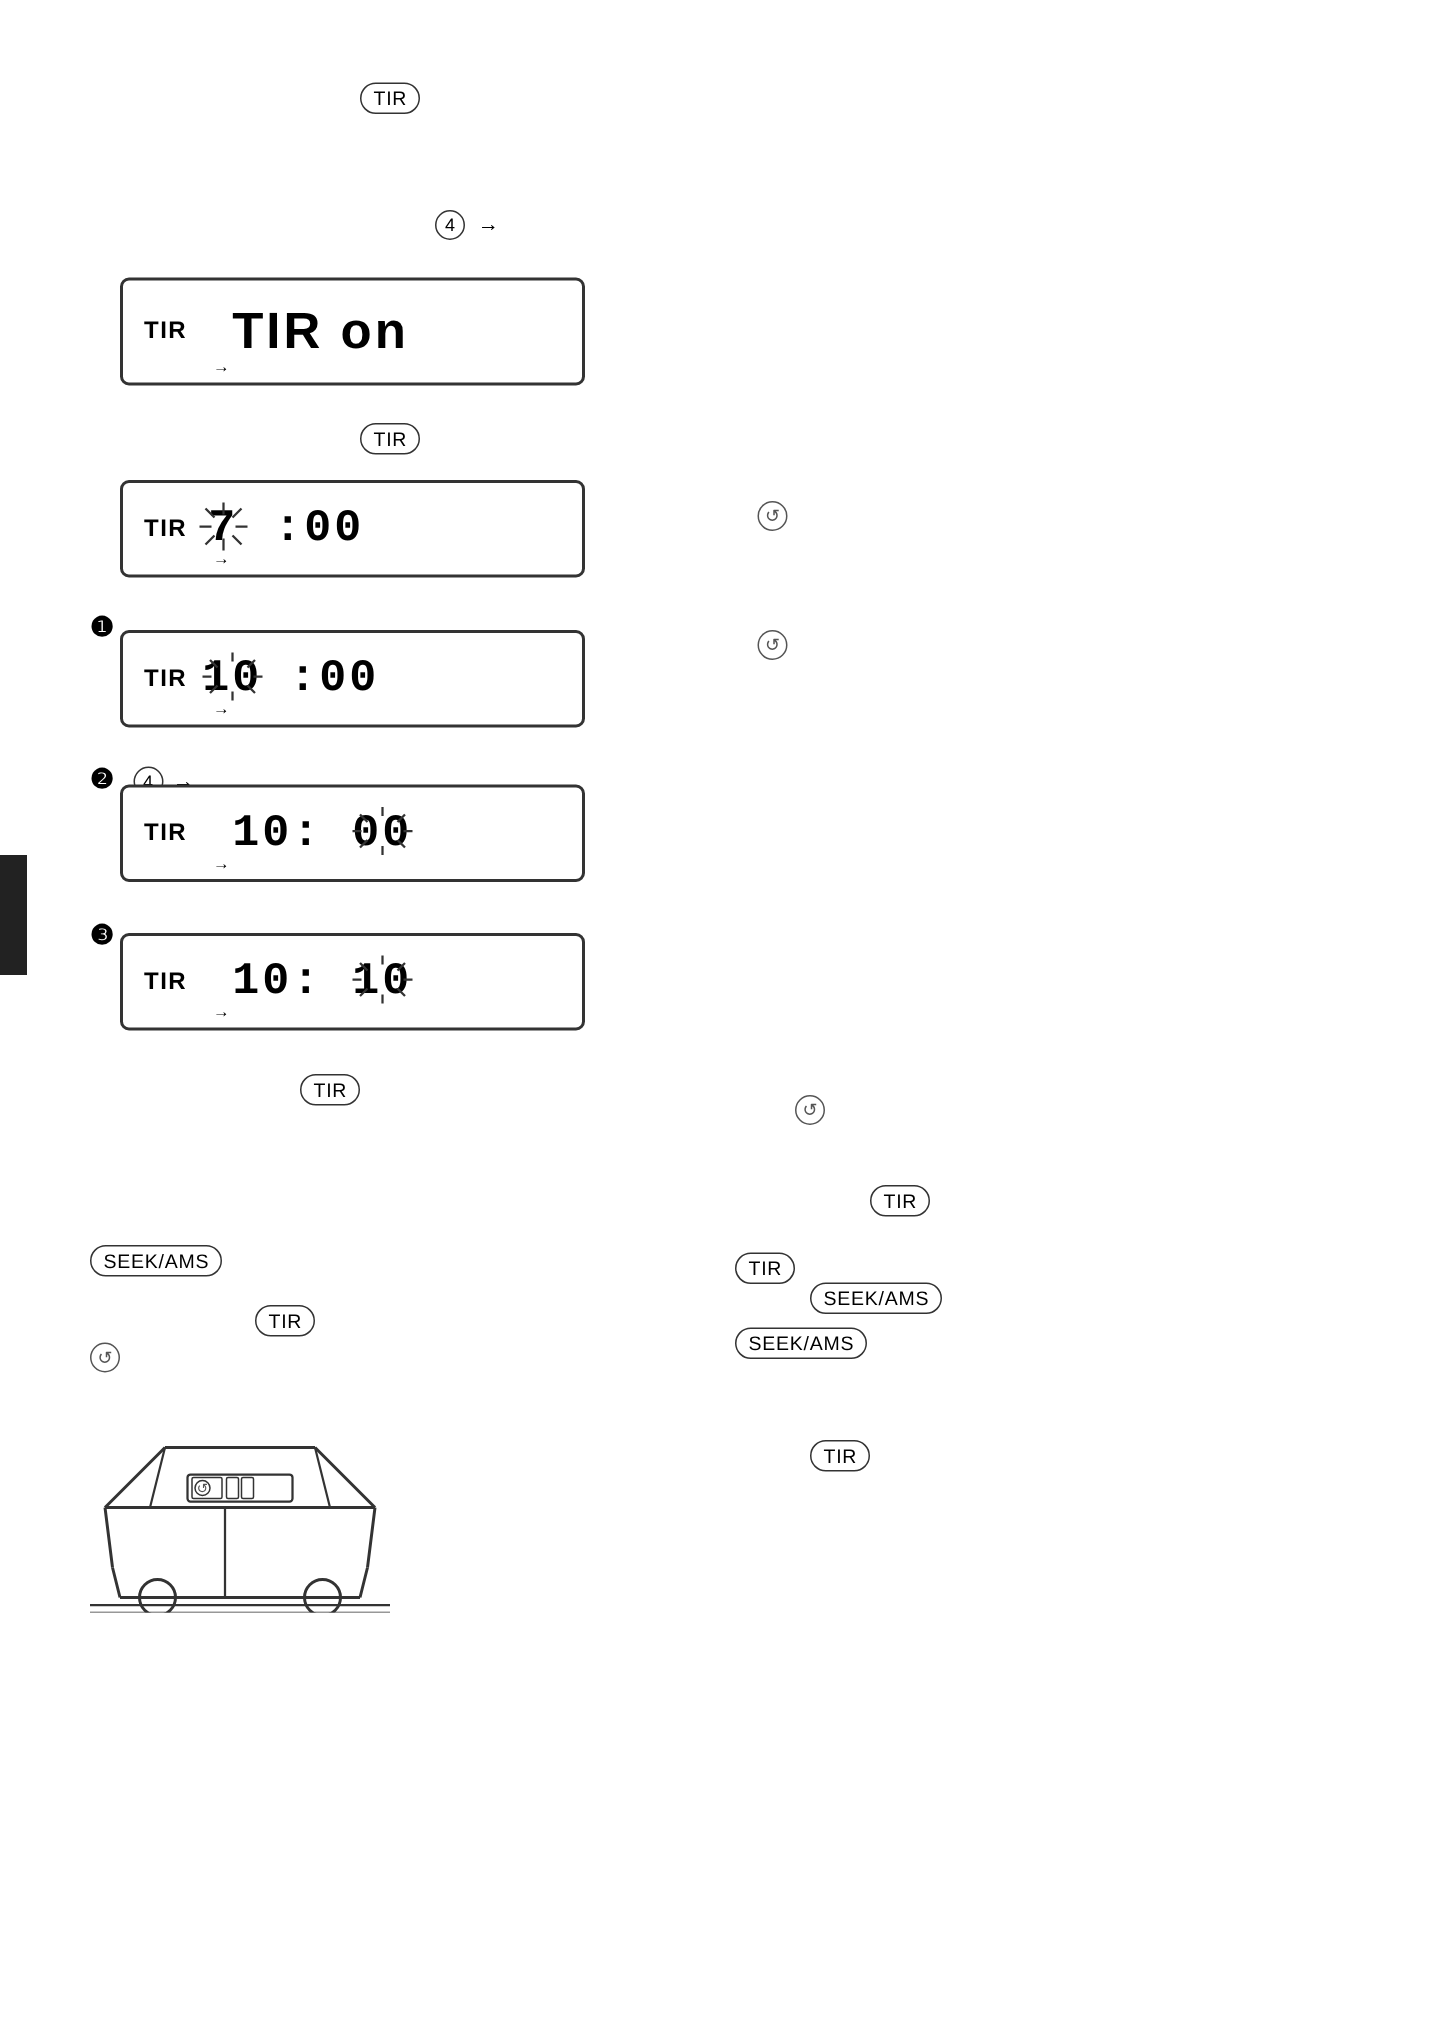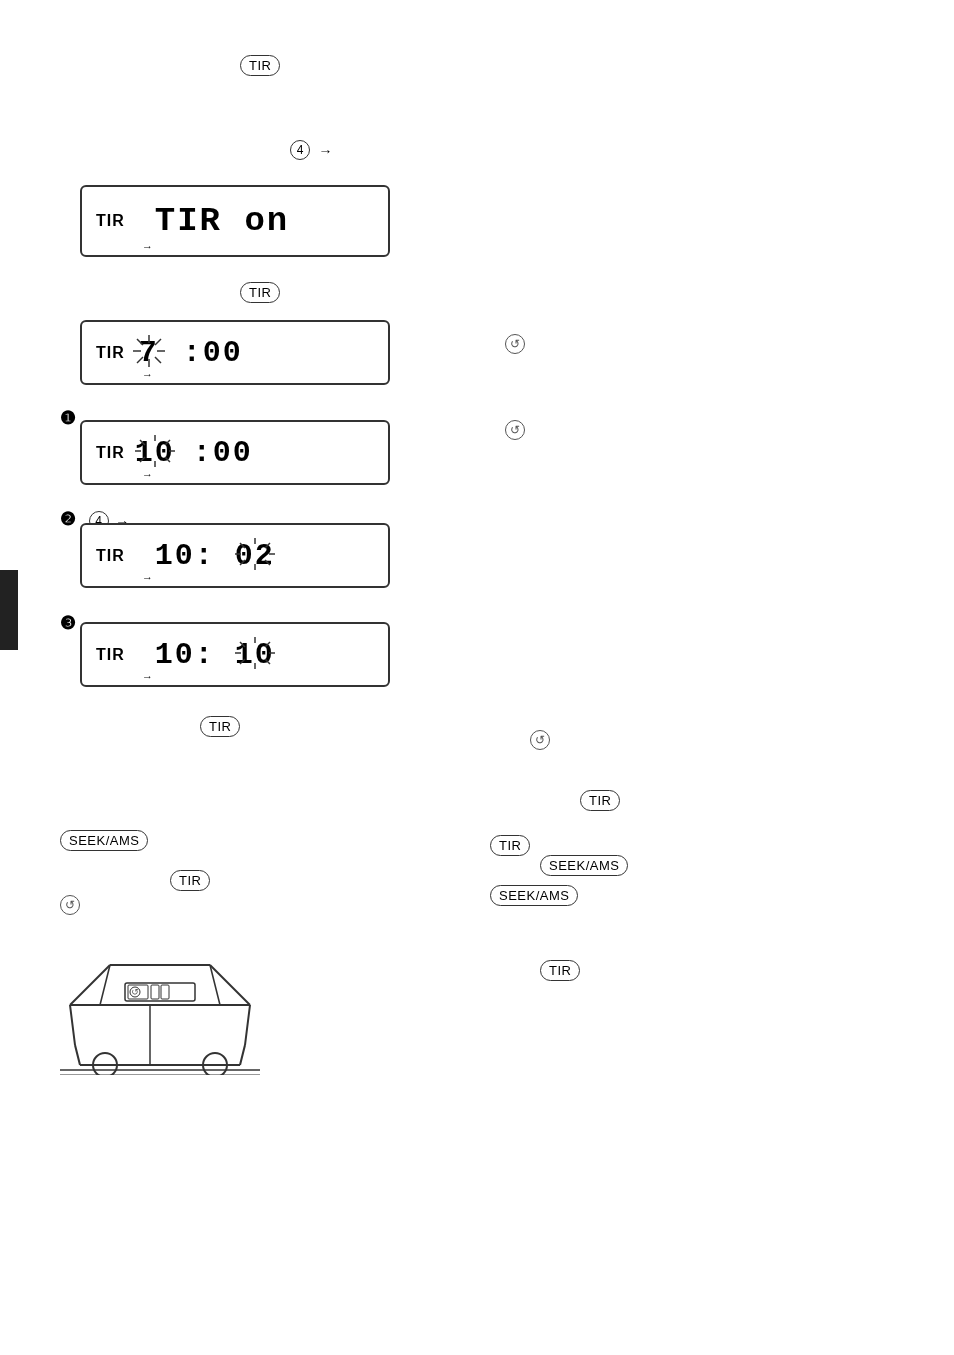--- a/index.html
+++ b/index.html
@@ -45,21 +45,21 @@
       font-size: 16px;
       font-weight: bold;
       letter-spacing: 1px;
       margin-right: 10px;
       font-family: Arial, sans-serif;
     }
 
     .display-value {
       font-size: 28px;
       font-weight: bold;
-      font-family: Liberation Mono, monospace;
+      font-family: Liberation Sans, sans-serif;
       letter-spacing: 2px;
     }
 
     .arrow-indicator {
       position: absolute;
       bottom: 4px;
       left: 60px;
       font-size: 11px;
     }
 
@@ -169,21 +169,21 @@
           <svg width="44" height="36" style="position:absolute; left:-2px; top:-3px;" viewBox="0 0 44 36">
             <line x1="22" y1="2" x2="22" y2="8" stroke="#333" stroke-width="1.5"></line>
             <line x1="22" y1="28" x2="22" y2="34" stroke="#333" stroke-width="1.5"></line>
             <line x1="2" y1="18" x2="8" y2="18" stroke="#333" stroke-width="1.5"></line>
             <line x1="36" y1="18" x2="42" y2="18" stroke="#333" stroke-width="1.5"></line>
             <line x1="7" y1="7" x2="12" y2="12" stroke="#333" stroke-width="1.5"></line>
             <line x1="32" y1="24" x2="37" y2="29" stroke="#333" stroke-width="1.5"></line>
             <line x1="37" y1="7" x2="32" y2="12" stroke="#333" stroke-width="1.5"></line>
             <line x1="7" y1="29" x2="12" y2="24" stroke="#333" stroke-width="1.5"></line>
           </svg>
-          <span style="display:inline-block; width:38px; text-align:center;">02</span>
+          <span style="display:inline-block; width:38px; text-align:center;">00</span>
         </span>
       </span>
       <span class="arrow-indicator">→</span>
     </div>
   </div>
 
   <div class="pos" style="left: 60px; top: 612px;">
     <span style="font-size: 18px; font-weight: bold;">❸</span>
   </div>
 

